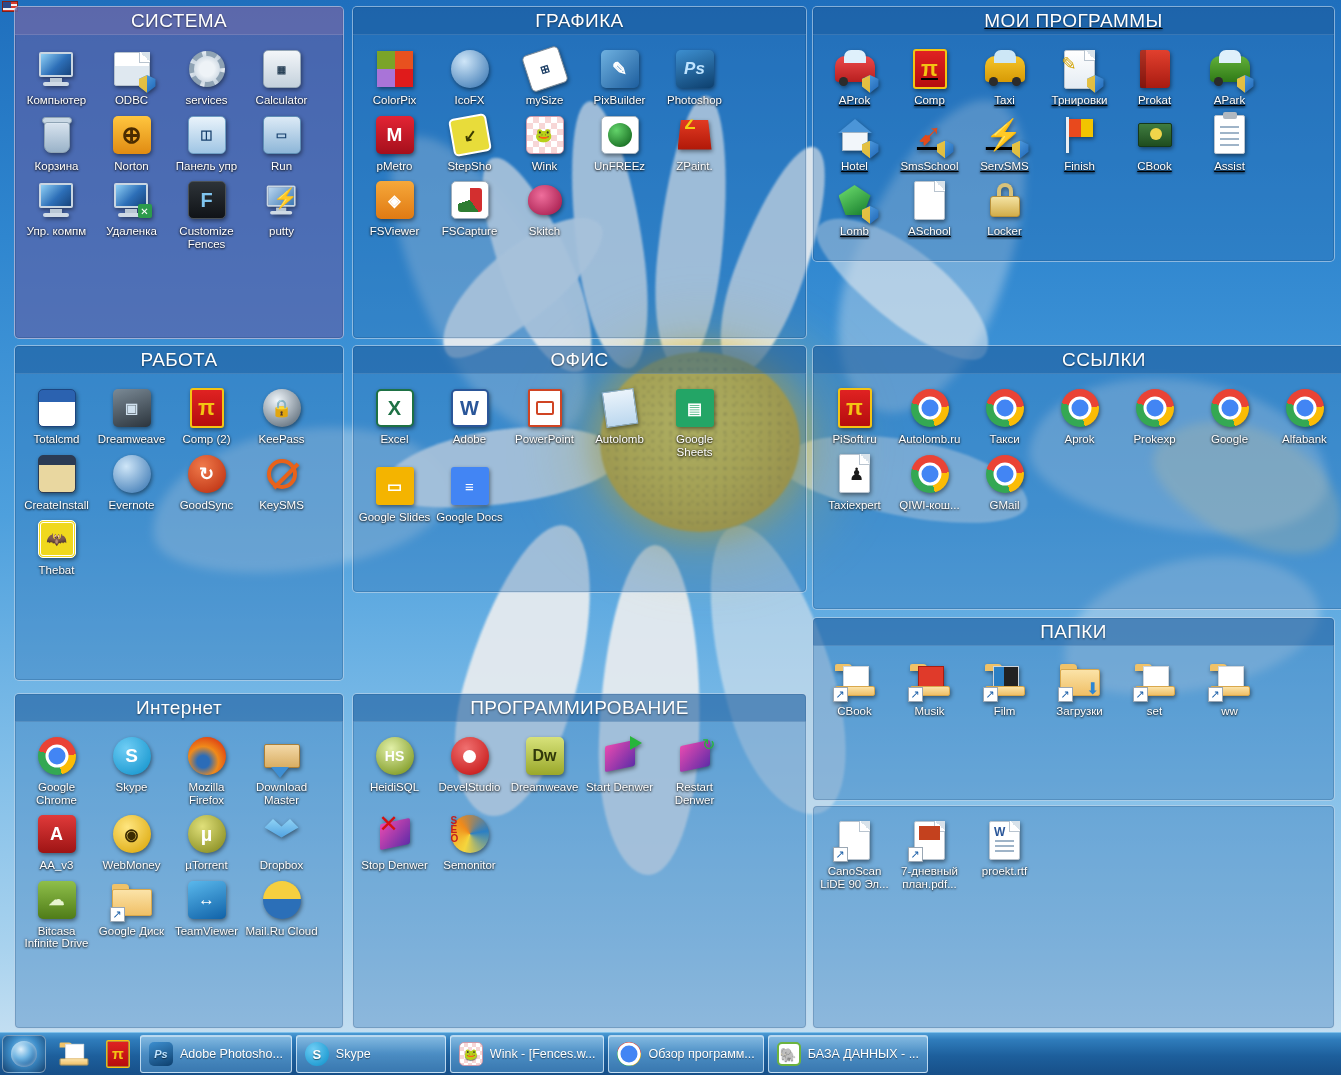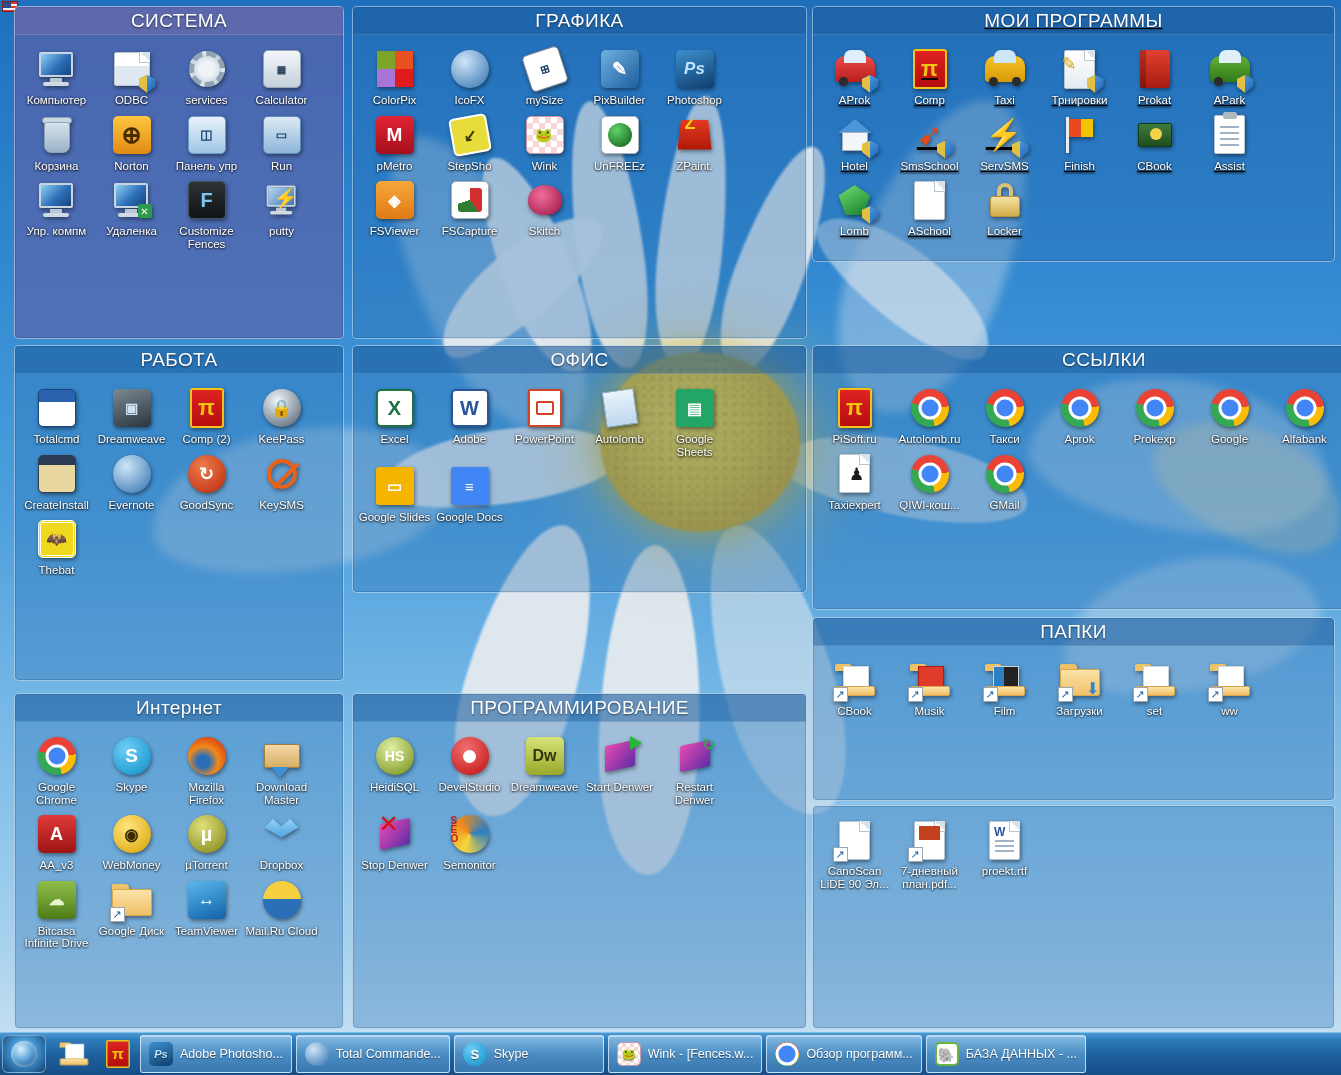--- a/index.html
+++ b/index.html
@@ -961,26 +961,20 @@
     <div class="pi" style="transform:scale(.7)">π</div>
   </div>
   <div class="tbtn">
     <div class="ti">
         <div class="sq" style="width:24px;height:24px;background:linear-gradient(160deg,#3d8fd0,#0d3f6d);color:#bfe4ff;font-size:11px;font-style:italic;">Ps</div>
       </div>
     <div class="tl">Adobe Photosho...</div>
   </div>
   <div class="tbtn">
     <div class="ti">
-        <div class="circ" style="width:24px;height:24px;background:radial-gradient(circle at 35% 30%,#cfe6f8,#2f6fae);"></div>
-      </div>
-    <div class="tl">Total Commande...</div>
-  </div>
-  <div class="tbtn">
-    <div class="ti">
         <div class="circ" style="width:24px;height:24px;background:radial-gradient(circle at 35% 30%,#6fcdf5,#0b8fc9);font-size:13px;">S</div>
       </div>
     <div class="tl">Skype</div>
   </div>
   <div class="tbtn">
     <div class="ti">
         <div class="sq" style="width:24px;height:24px;background:repeating-conic-gradient(#f7d6d6 0 25%,#fff 0 50%) 0 0/8px 8px;border:1px solid #c9a;font-size:11px;">🐸</div>
       </div>
     <div class="tl">Wink - [Fences.w...</div>
   </div>

